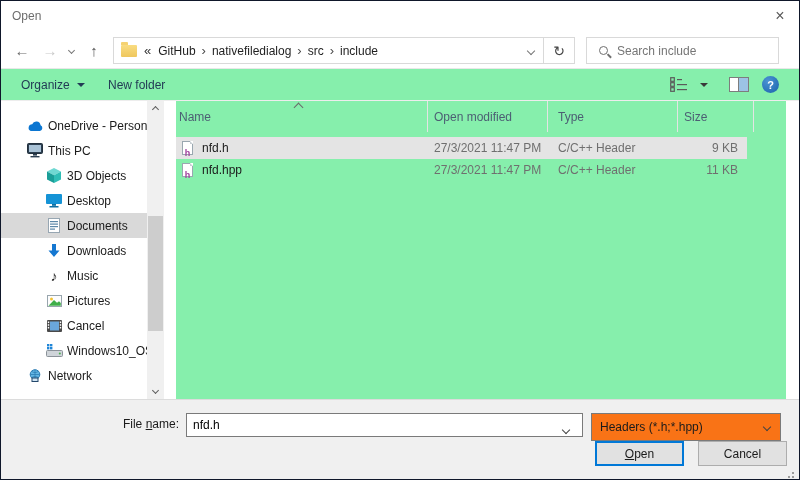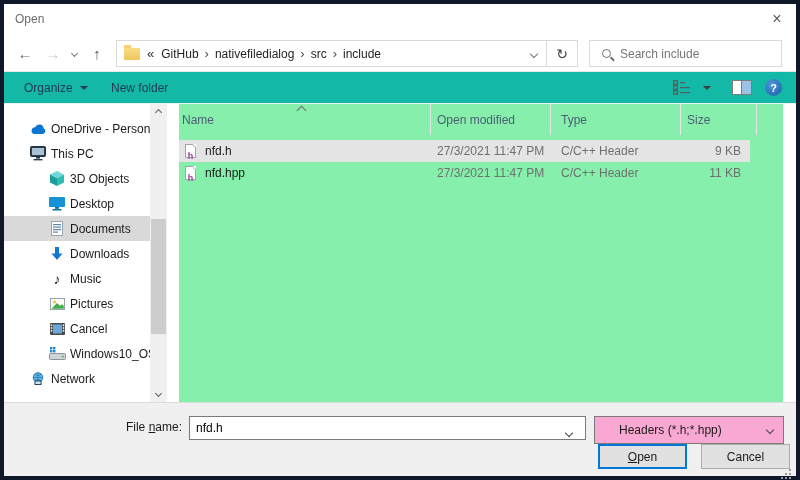--- a/index.html
+++ b/index.html
@@ -1,17 +1,17 @@
 <!DOCTYPE html>
 <html><head>
 <meta charset="utf-8">
 <style>
   *{box-sizing:border-box;margin:0;padding:0}
   html,body{width:800px;height:480px;font-family:"Liberation Sans",sans-serif;background:#fff;overflow:hidden}
-  .dialog{position:absolute;left:0;top:0;width:800px;height:480px;background:#fff;border:4px solid #0f172a;font-size:12px;color:#1b1b1b}
+  .dialog{position:absolute;left:0;top:0;width:800px;height:480px;background:#fff;border:1px solid #0f172a;font-size:12px;color:#1b1b1b}
 
   
   .title{position:absolute;left:11px;top:8px;color:#6d6d6d}
   .close-btn{position:absolute;right:6px;top:4px;width:26px;height:22px;display:flex;align-items:center;justify-content:center;font-size:16px;color:#5a5a5a;cursor:default}
 
   
   .nav-btn{position:absolute;top:36px;width:26px;height:27px;display:flex;align-items:center;justify-content:center;font-size:15px;color:#6a6a6a}
   .nav-back{left:8px}
   .nav-fwd{left:36px;color:#c9c9c9}
   .nav-up{left:80px;color:#5a5a5a}
@@ -33,21 +33,21 @@
 
   .searchbox{position:absolute;left:585px;top:36px;width:193px;height:27px;border:1px solid #d9d9d9;background:#fff;display:flex;align-items:center}
   .mag{position:relative;width:9px;height:9px;border:1.5px solid #6f6f6f;border-radius:50%;margin:0 9px 0 12px;flex:none}
   .mag::after{content:"";position:absolute;left:7px;top:8px;width:5px;height:1.5px;background:#6f6f6f;transform:rotate(45deg)}
   .searchbox input{border:none;outline:none;flex:1;font:12px "Liberation Sans",sans-serif;color:#14532d;min-width:0}
   .searchbox input::placeholder{color:#767676}
 
   .hline{position:absolute;left:0;right:0;top:67px;height:1px;background:#e8e8e8}
 
   
-  .toolbar{position:absolute;left:0;right:0;top:68px;height:32px;background:#14b8a6;border-bottom:1px solid #ededed}
+  .toolbar{position:absolute;left:0;right:0;top:68px;height:32px;background:#86efac;border-bottom:1px solid #ededed}
   .tool-item{position:absolute;top:0;height:31px;display:flex;align-items:center;color:#233b55}
   .organize{left:20px}
   .tri-down{width:0;height:0;border-left:4px solid transparent;border-right:4px solid transparent;border-top:4px solid #233b55;margin-left:7px}
   .newfolder{left:107px}
   .view-details{left:669px;top:0;height:31px;display:flex;align-items:center}
   .view-drop{left:699px}
   .view-drop .tri-down{border-top-color:#3a3a3a;margin:0}
   .view-pane{left:728px}
   .pane-ico{width:20px;height:15px;border:1px solid #7d7d7d;background:#fff;position:relative}
   .pane-ico::after{content:"";position:absolute;right:0;top:0;bottom:0;width:9px;background:#9cc3e5;border-left:1px solid #7d7d7d}
@@ -90,21 +90,21 @@
   .c-size{left:502px;width:60px;text-align:right;color:#6f6f6f}
   .hfile{position:relative;display:block;width:11px;height:14px;background:#fff;border:1px solid #9aa7b0;font-weight:bold;font-size:9px;color:#a0409d;text-align:center;line-height:13px}
   .hfile::before{content:"";position:absolute;right:-1px;top:-1px;border-style:solid;border-width:0 3px 3px 0;border-color:#fff #fff #c7ced3 #c7ced3}
 
   
   .footer{position:absolute;left:0;right:0;top:398px;bottom:0;background:#f0f0f0;border-top:1px solid #dcdcdc}
   .fn-label{position:absolute;left:98px;top:17px;width:80px;text-align:right}
   .fn-input{position:absolute;left:185px;top:13px;width:397px;height:24px;border:1px solid #7a7a7a;background:#fff;font:12px "Liberation Sans",sans-serif;padding:0 24px 0 6px;outline:none;color:#000}
   .fn-chev{position:absolute;left:562px;top:22px}
   .fn-chev .chev{border-color:#444}
-  .filter{position:absolute;left:590px;top:13px;width:190px;height:28px;border:1px solid #7a7a7a;background:#f9a8d4;display:flex;align-items:center;padding-left:24px}
+  .filter{position:absolute;left:590px;top:13px;width:190px;height:28px;border:1px solid #7a7a7a;background:#f97316;display:flex;align-items:center;padding-left:8px}
   .filter .chev{position:absolute;right:10px;border-color:#444}
   .btn{position:absolute;top:41px;width:89px;height:25px;display:flex;align-items:center;justify-content:center;background:#e1e1e1}
   .btn-open{left:594px;border:2px solid #0078d7}
   .btn-cancel{left:697px;border:1px solid #adadad}
   u{text-decoration:underline}
   .grip{position:absolute;right:5px;bottom:5px;width:2px;height:2px;background:#9b9b9b;box-shadow:-4px 4px #9b9b9b,0 4px #9b9b9b,-8px 8px #9b9b9b,-4px 8px #9b9b9b,0 8px #9b9b9b}
 </style>
 </head>
 <body>
 

